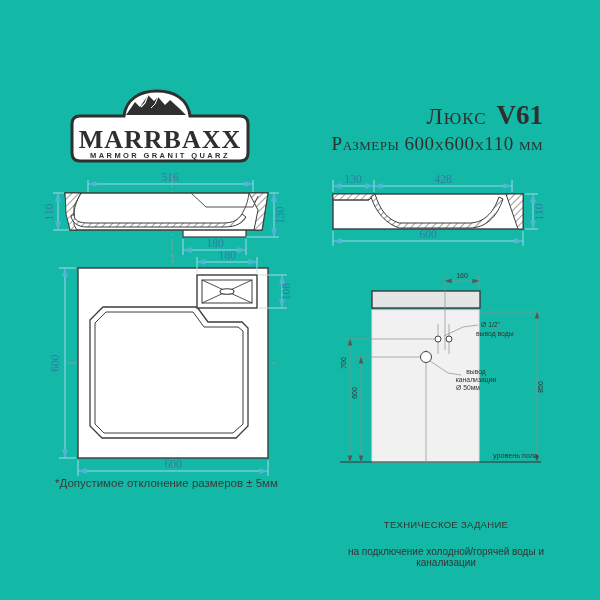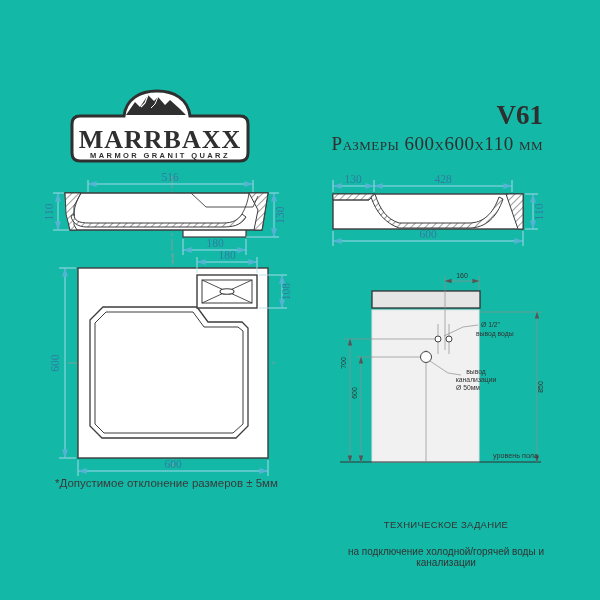--- a/index.html
+++ b/index.html
@@ -59,20 +59,21 @@
              C126,13 112,5 95,5 C78,5 64,13 62,30 Z" fill="#ffffff" stroke="#2f2f2f" stroke-width="3"></path>
     <polygon points="64,29 73,16 78,21 86,9 92,15 96,11 103,19 108,14 118,23 124,29" fill="#2f2f2f"></polygon>
     <polyline points="86,9 83,17 79,21" fill="none" stroke="#ffffff" stroke-width="1.2"></polyline>
     <polyline points="96,11 93,18 89,22" fill="none" stroke="#ffffff" stroke-width="1"></polyline>
     <text x="98" y="62" text-anchor="middle" style="font-family:'Liberation Serif',serif; font-weight:bold; font-size:26px; letter-spacing:1px; fill:#2f2f2f">MARRBAXX</text>
     <text x="98" y="71.5" text-anchor="middle" style="font-family:'Liberation Sans',sans-serif; font-weight:bold; font-size:7.5px; letter-spacing:2.4px; fill:#2f2f2f">MARMOR GRANIT QUARZ</text>
   </svg>
 
   <div class="abs titleblock" style="right:57px; top:100px;">
     <div class="model-line">
+      <span class="model-name">Люкс</span>
       <span class="model-code">V61</span>
     </div>
     <div class="size-line">Размеры 600х600х110 мм</div>
   </div>
 
   <svg class="abs" style="left:45px; top:170px;" width="245" height="96" viewBox="0 0 245 96">
     <path class="cl" d="M127,6 V92"></path>
 
     <rect x="138" y="57" width="63" height="10" fill="#ffffff" stroke="#3d3d3d" stroke-width="1.2"></rect>
 

